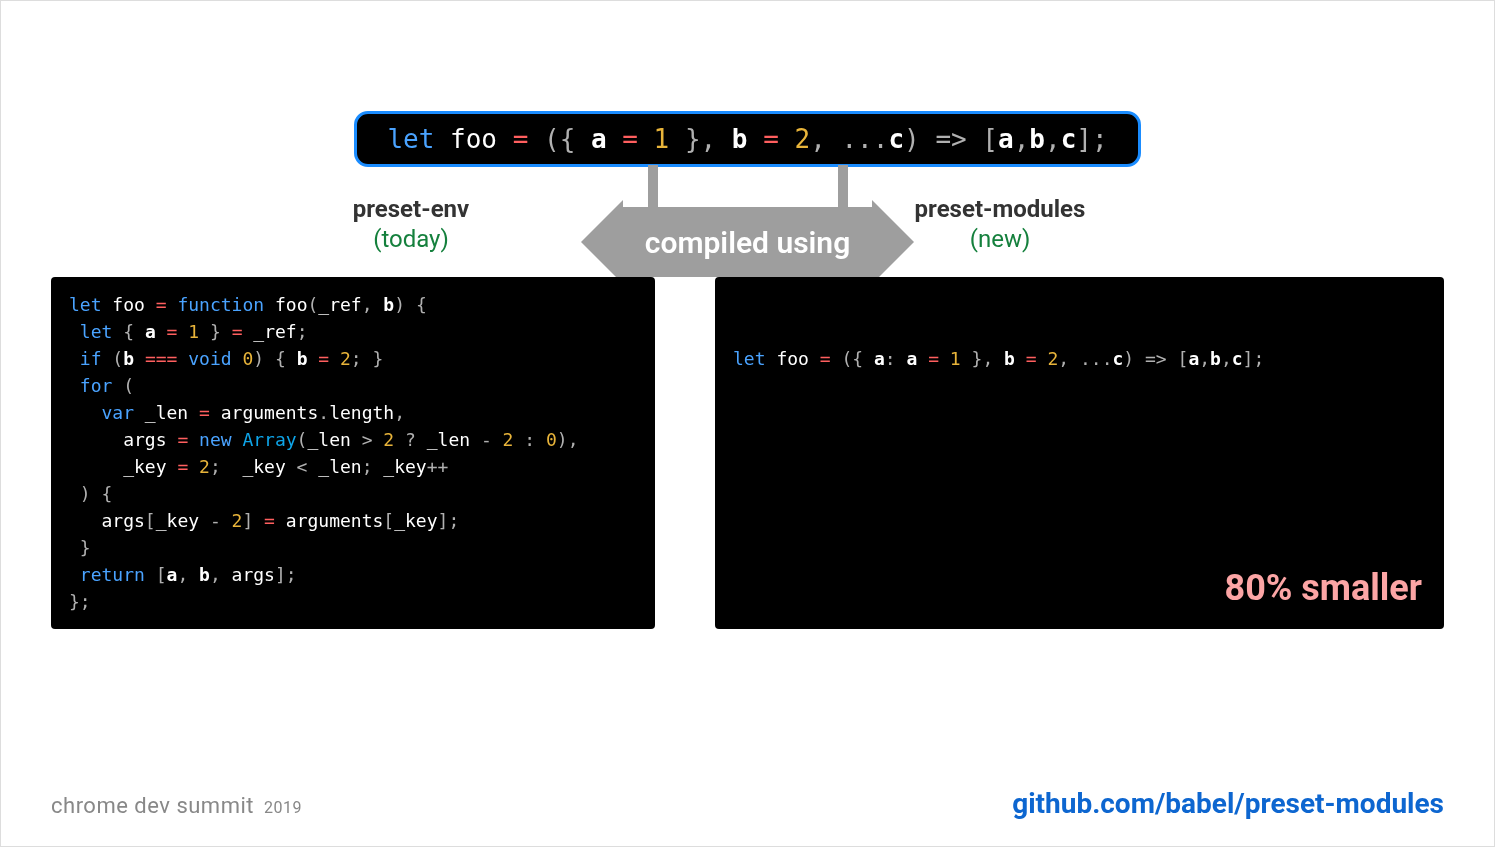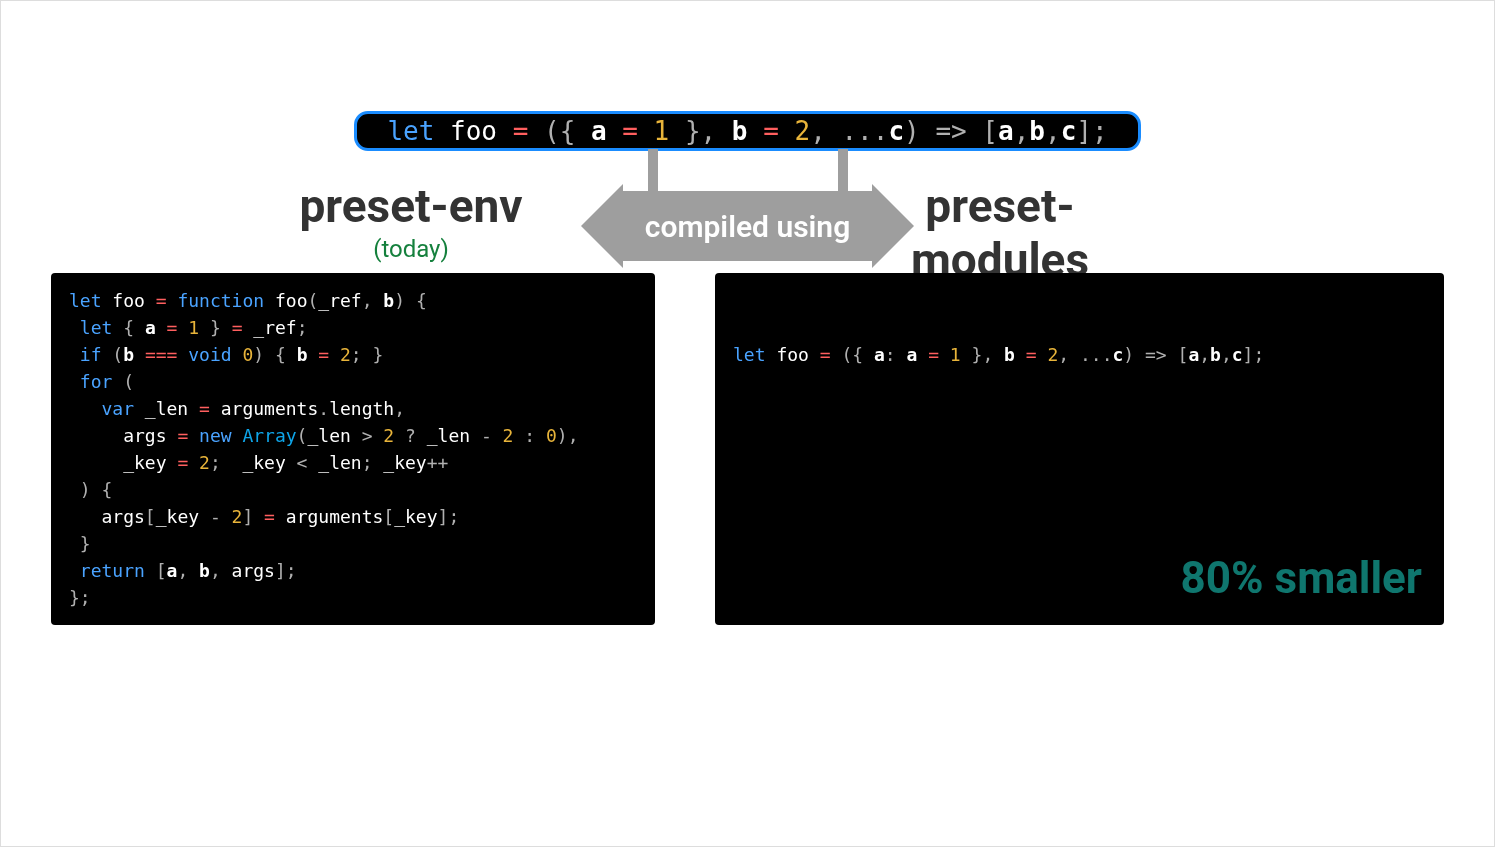--- a/index.html
+++ b/index.html
@@ -23,21 +23,21 @@
     display: flex;
     flex-direction: column;
     align-items: center;
     margin-top: 70px;
   }
   .source-code {
     background: #000;
     color: #fff;
     font-family: "Menlo", "Consolas", monospace;
     font-size: 26px;
-    padding: 2px 30px;
+    padding: 10px 30px;
     border-radius: 14px;
     border: 3px solid #1a8cff;
     white-space: pre;
   }
   .connector-row {
     display: flex;
     align-items: center;
     justify-content: center;
     width: 100%;
     position: relative;
@@ -91,56 +91,55 @@
   }
   .side-label {
     position: absolute;
     top: 28px;
     text-align: center;
     width: 300px;
   }
   .side-label.left { left: 210px; }
   .side-label.right { right: 294px; }
   .side-label .title {
-    font-size: 46px;
+    font-size: 24px;
     font-weight: 700;
     color: #333;
   }
   .side-label .sub {
     font-size: 24px;
     color: #15803d;
     margin-top: 2px;
   }
   .panels {
     display: flex;
     gap: 60px;
-    margin-top: 12px;
     align-items: stretch;
   }
   .panel {
     background: #000;
     color: #fff;
     font-family: "Menlo", "Consolas", monospace;
     font-size: 18px;
     line-height: 1.5;
     padding: 14px 18px;
     border-radius: 4px;
     flex: 1;
     position: relative;
     white-space: pre;
     overflow: hidden;
   }
   .panel.right { flex: 1.22; min-height: 320px; }
   .badge {
     position: absolute;
     bottom: 14px;
     right: 22px;
-    color: #0f766e;
+    color: #fca5a5;
     font-family: -apple-system, BlinkMacSystemFont, "Segoe UI", Roboto, sans-serif;
-    font-size: 44px;
+    font-size: 36px;
     font-weight: 700;
   }
   .footer {
     position: absolute;
     bottom: 26px;
     left: 50px;
     right: 50px;
     display: flex;
     justify-content: space-between;
     align-items: baseline;
@@ -184,25 +183,33 @@
         <div class="title">preset-env</div>
         <div class="sub">(today)</div>
       </div>
 
       <div class="double-arrow">
         <span>compiled using</span>
       </div>
 
       <div class="side-label right">
         <div class="title">preset-modules</div>
+        <div class="sub">(new)</div>
       </div>
     </div>
   </div>
 
   <div class="panels">
     <div class="panel left"><div><span class="k">let </span><span class="n">foo </span><span class="eq">= </span><span class="k">function </span><span class="n">foo</span><span class="p">(</span><span class="n">_ref</span><span class="p">, </span><span class="w">b</span><span class="p">) {</span></div><div><span class="k"> let </span><span class="p">{ </span><span class="w">a </span><span class="eq">= </span><span class="m">1 </span><span class="p">} </span><span class="eq">= </span><span class="n">_ref</span><span class="p">;</span></div><div><span class="k"> if </span><span class="p">(</span><span class="w">b </span><span class="eq">=== </span><span class="k">void </span><span class="m">0</span><span class="p">) { </span><span class="w">b </span><span class="eq">= </span><span class="m">2</span><span class="p">; }</span></div><div><span class="k"> for </span><span class="p">(</span></div><div><span class="k">   var </span><span class="n">_len </span><span class="eq">= </span><span class="n">arguments</span><span class="p">.</span><span class="n">length</span><span class="p">,</span></div><div><span class="n">     args </span><span class="eq">= </span><span class="k">new </span><span class="c">Array</span><span class="p">(</span><span class="n">_len </span><span class="o">&gt; </span><span class="m">2 </span><span class="o">? </span><span class="n">_len </span><span class="o">- </span><span class="m">2 </span><span class="o">: </span><span class="m">0</span><span class="p">),</span></div><div><span class="n">     _key </span><span class="eq">= </span><span class="m">2</span><span class="p">;  </span><span class="n">_key </span><span class="o">&lt; </span><span class="n">_len</span><span class="p">; </span><span class="n">_key</span><span class="o">++</span></div><div><span class="p"> ) {</span></div><div><span class="n">   args</span><span class="p">[</span><span class="n">_key </span><span class="o">- </span><span class="m">2</span><span class="p">] </span><span class="eq">= </span><span class="n">arguments</span><span class="p">[</span><span class="n">_key</span><span class="p">];</span></div><div><span class="p"> }</span></div><div><span class="k"> return </span><span class="p">[</span><span class="w">a</span><span class="p">, </span><span class="w">b</span><span class="p">, </span><span class="n">args</span><span class="p">];</span></div><div><span class="p">};</span></div></div>
     <div class="panel right">
       <div><span class="k">let </span><span class="n">foo </span><span class="eq">= </span><span class="p">(</span><span class="p">{ </span><span class="w">a</span><span class="p">: </span><span class="w">a </span><span class="eq">= </span><span class="m">1 </span><span class="p">}</span><span class="p">, </span><span class="w">b </span><span class="eq">= </span><span class="m">2</span><span class="p">, </span><span class="p">...</span><span class="w">c</span><span class="p">) </span><span class="p">=&gt; </span><span class="p">[</span><span class="w">a</span><span class="p">,</span><span class="w">b</span><span class="p">,</span><span class="w">c</span><span class="p">];</span></div><div class="badge">80% smaller</div>
     </div>
   </div>
 
+  <div class="footer">
+    <div class="footer-left">
+      <span>chrome dev summit</span>
+      <span class="year">2019</span>
+    </div>
+    <div class="footer-right">github.com/babel/preset-modules</div>
+  </div>
 
 </div>
 
 </body></html>

